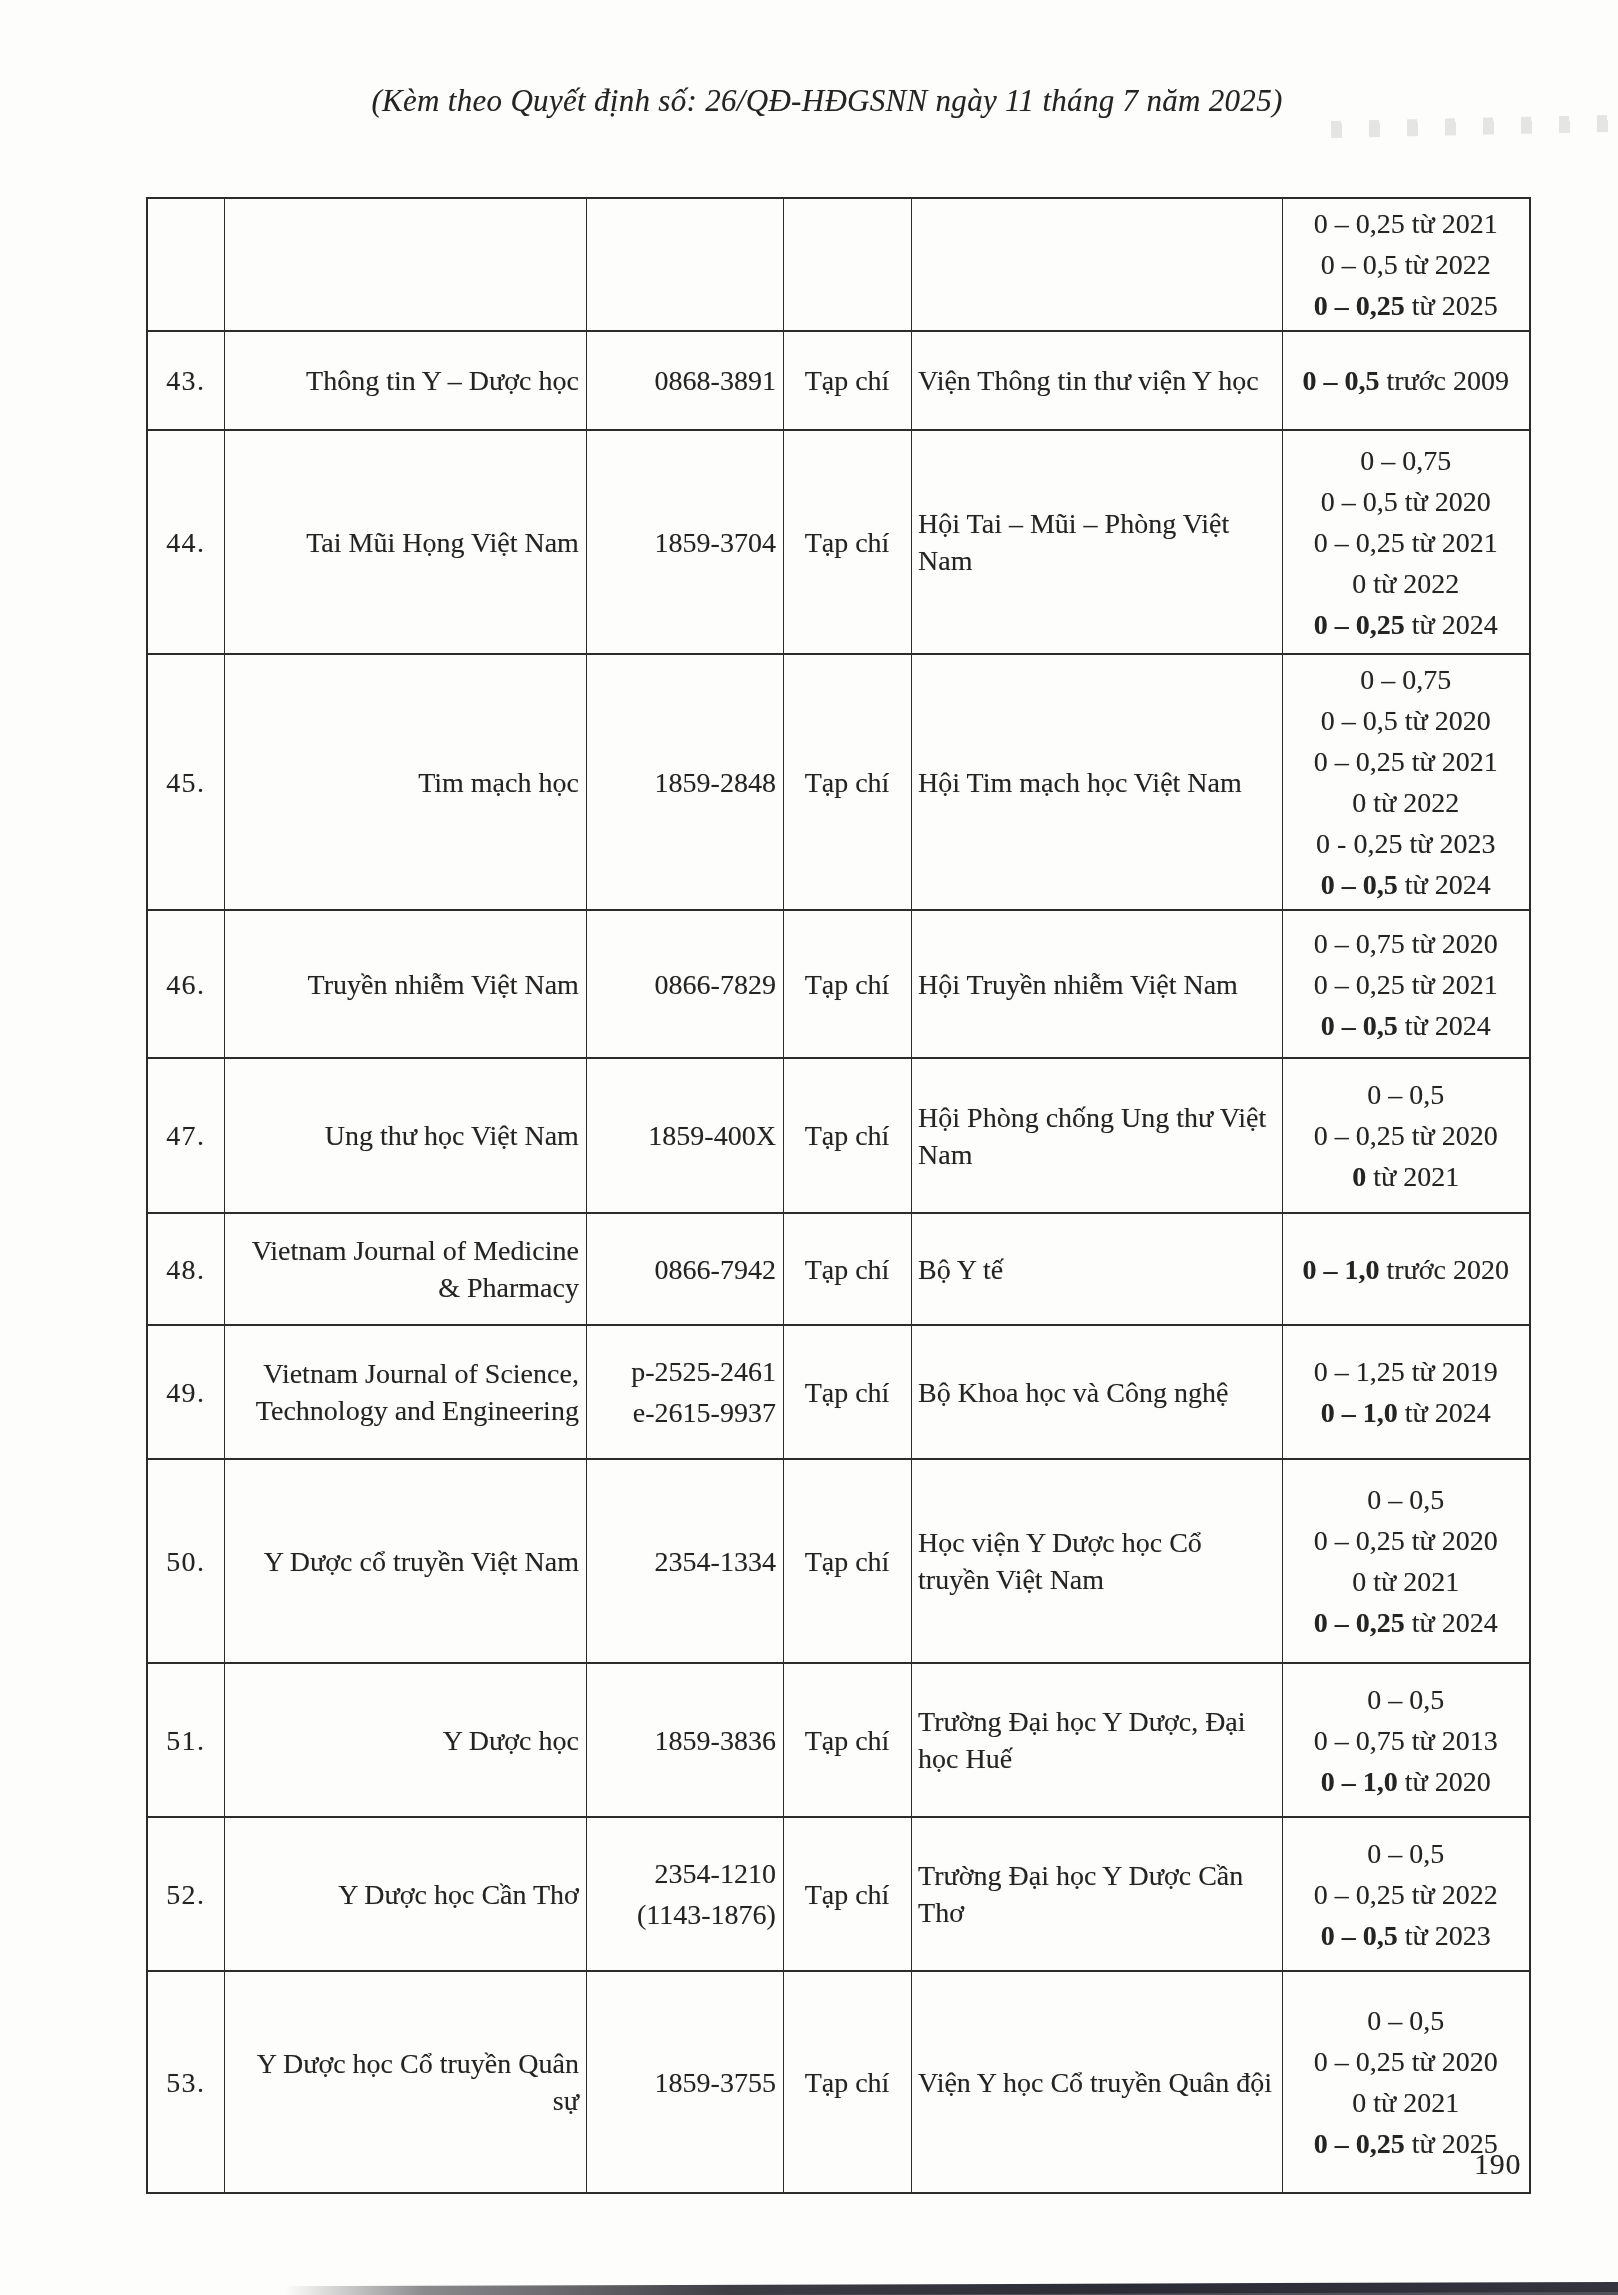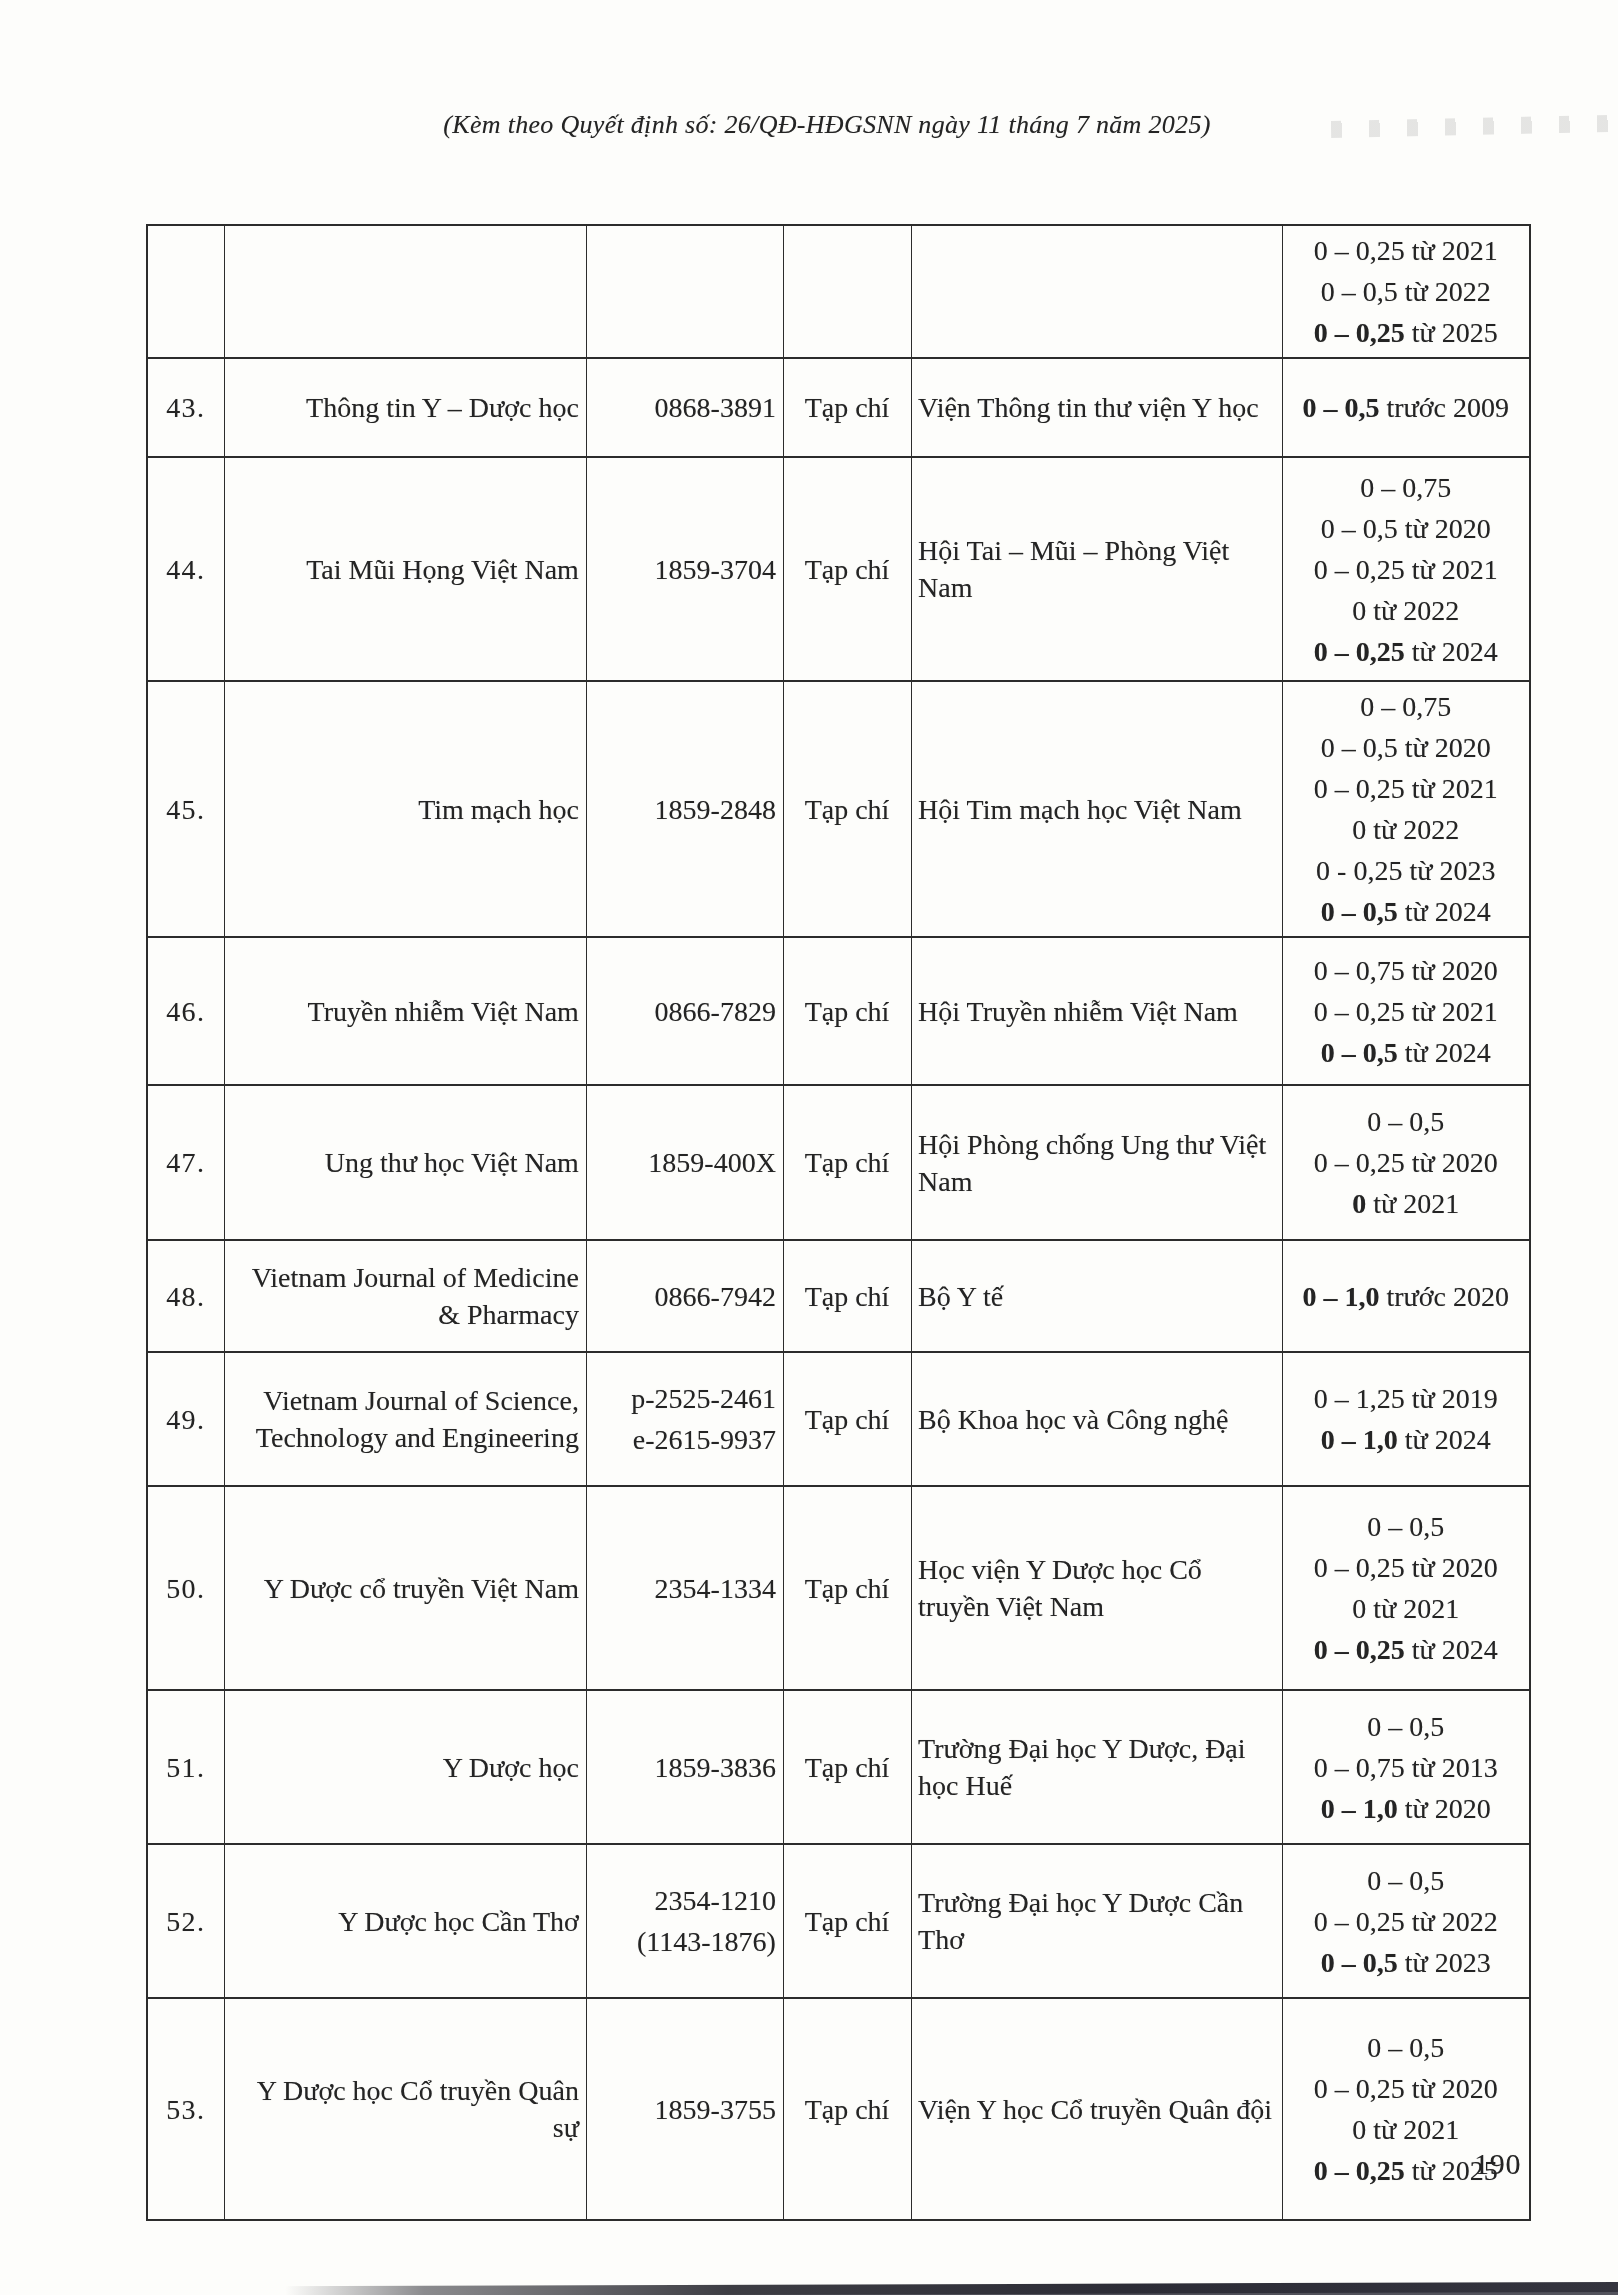--- a/index.html
+++ b/index.html
@@ -12,28 +12,28 @@
     width: 1618px;
     height: 2295px;
     background: #fdfdfb;
     overflow: hidden;
     font-family: "Liberation Serif", "DejaVu Serif", serif;
     color: #242424;
     text-shadow: 0 0 0.7px rgba(50,50,50,.35);
   }
   .header-note {
     position: absolute;
-    top: 110px;
+    top: 83px;
     left: 0;
     width: 100%;
     box-sizing: border-box;
     padding-left: 36px;
     text-align: center;
     font-style: italic;
-    font-size: 26px;
+    font-size: 31px;
     letter-spacing: 0.3px;
     white-space: nowrap;
   }
   .speckles {
     position: absolute;
     left: 1331px;
     top: 118px;
     width: 278px;
     height: 17px;
     background: repeating-linear-gradient(90deg, rgba(110,110,110,.38) 0 10.6px, transparent 10.6px 38px);
@@ -44,21 +44,21 @@
     position: absolute;
     left: 146px;
     top: 197px;
     width: 1382px;
     border-collapse: collapse;
     table-layout: fixed;
   }
   table.journal-table, table.journal-table td {
     border: 1.3px solid #2c2c2c;
   }
-  table.journal-table { border-width: 2.6px 2px 2.6px 2px; margin-top: 27px; }
+  table.journal-table { border-width: 2.6px 2px 2.6px 2px; }
   table.journal-table td {
     border-top-width: 2px;
     vertical-align: middle;
     font-size: 28px;
     line-height: 37px;
     padding: 4px 6.6px;
     overflow: hidden;
   }
   td.cell-no {
     text-align: center;

